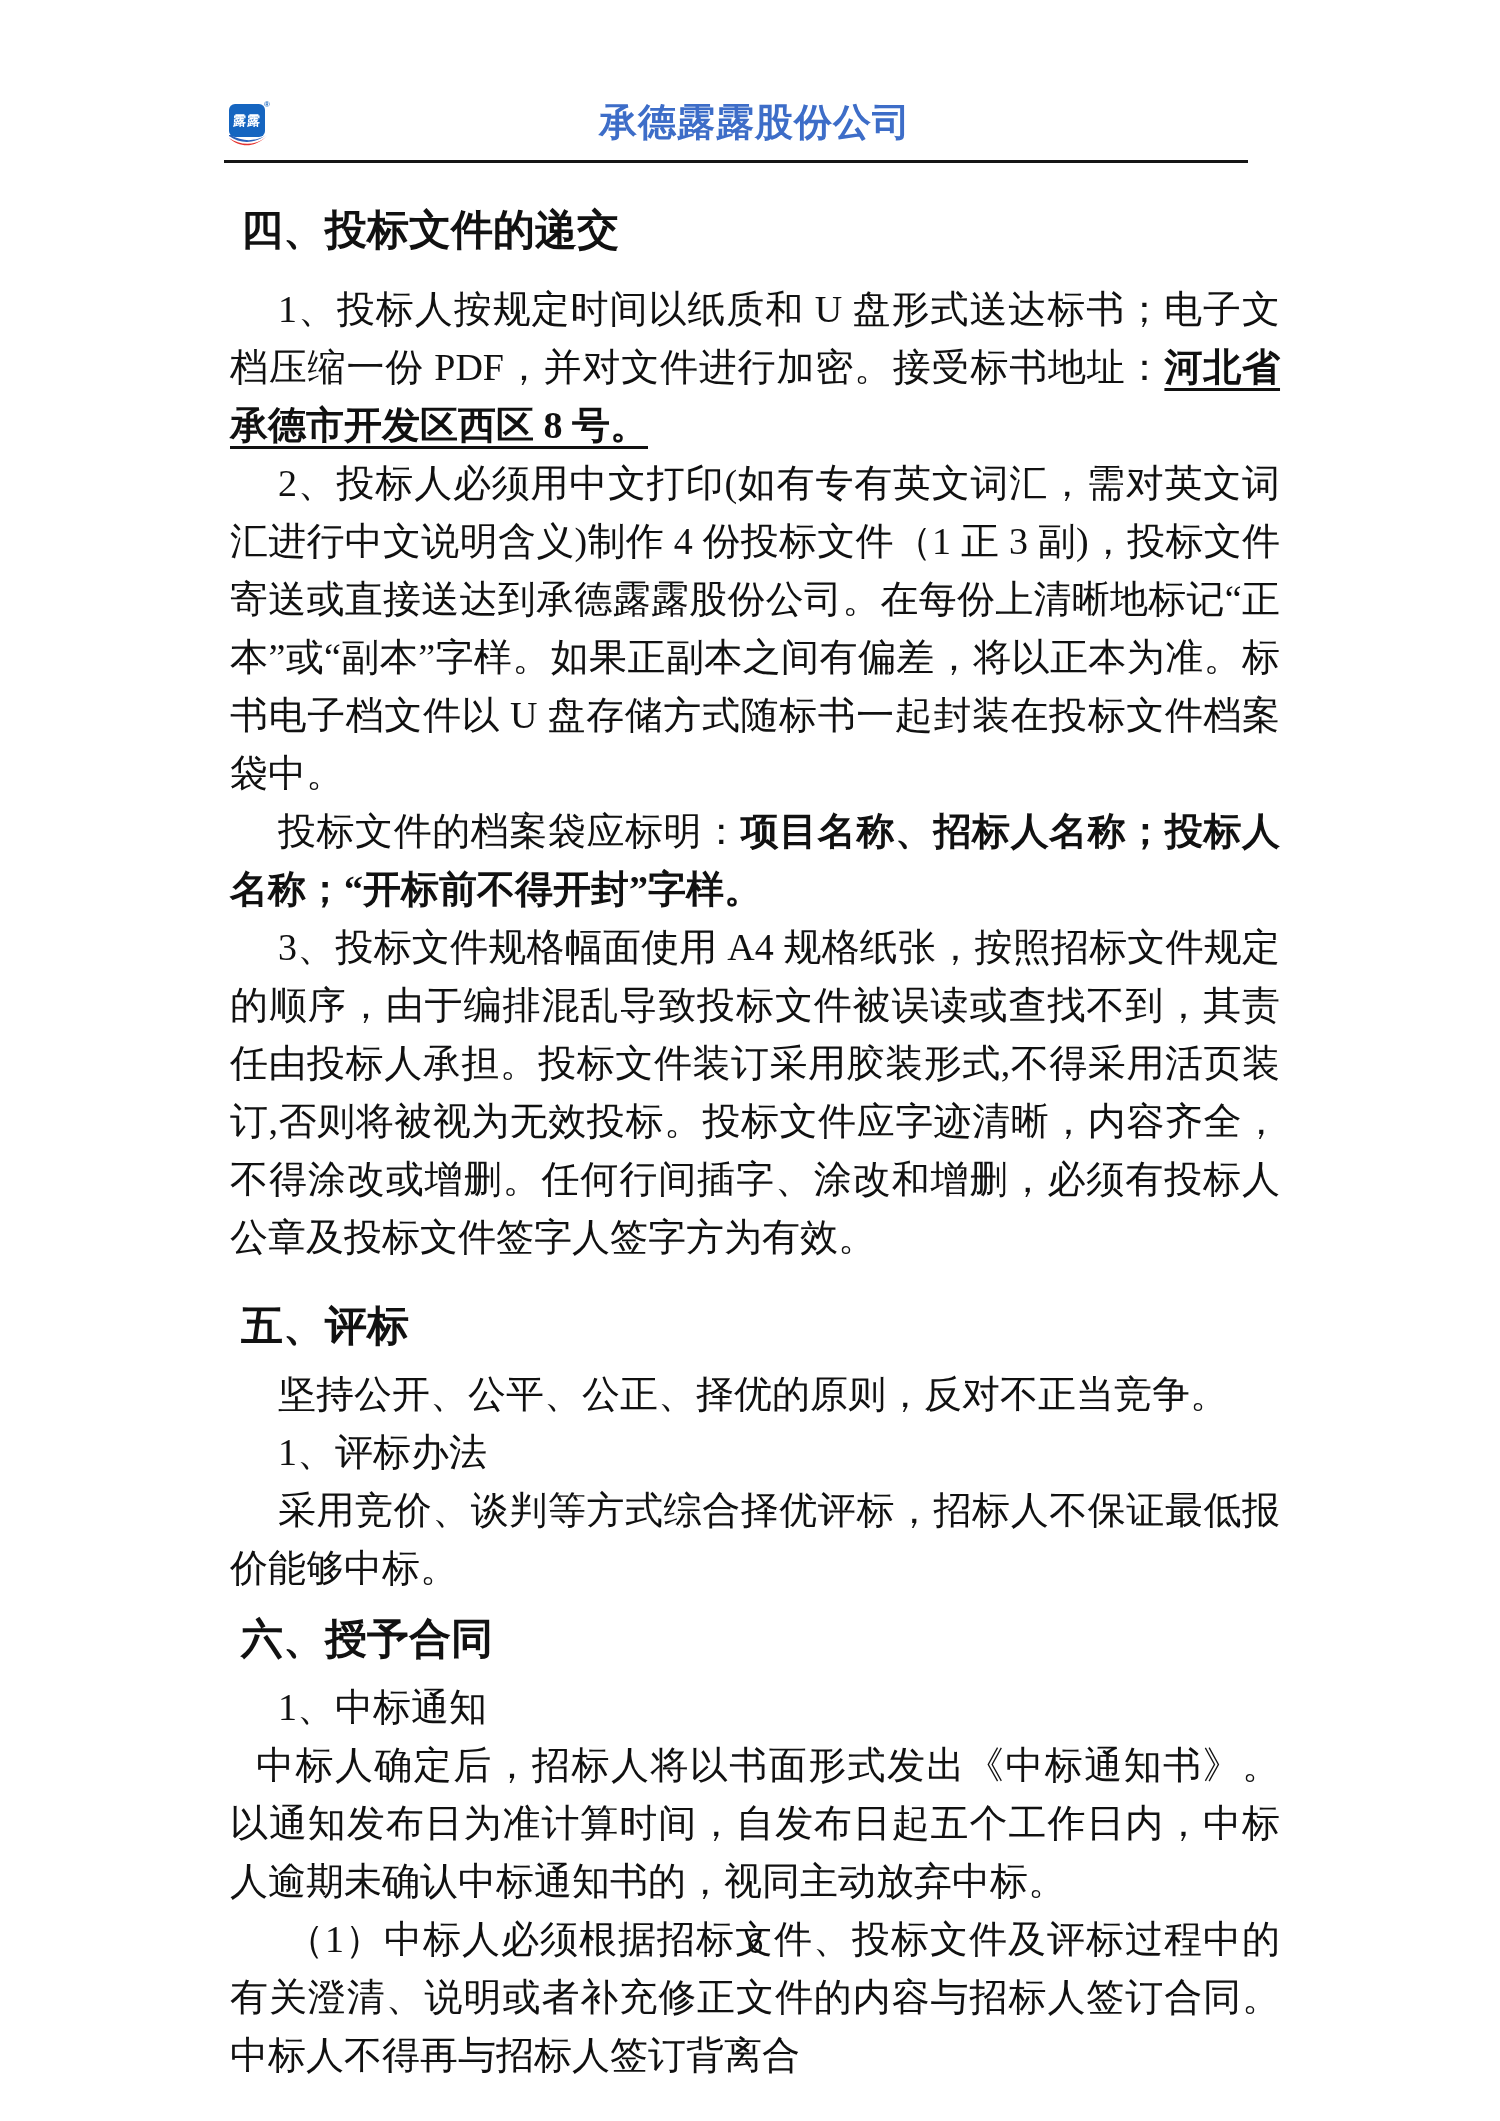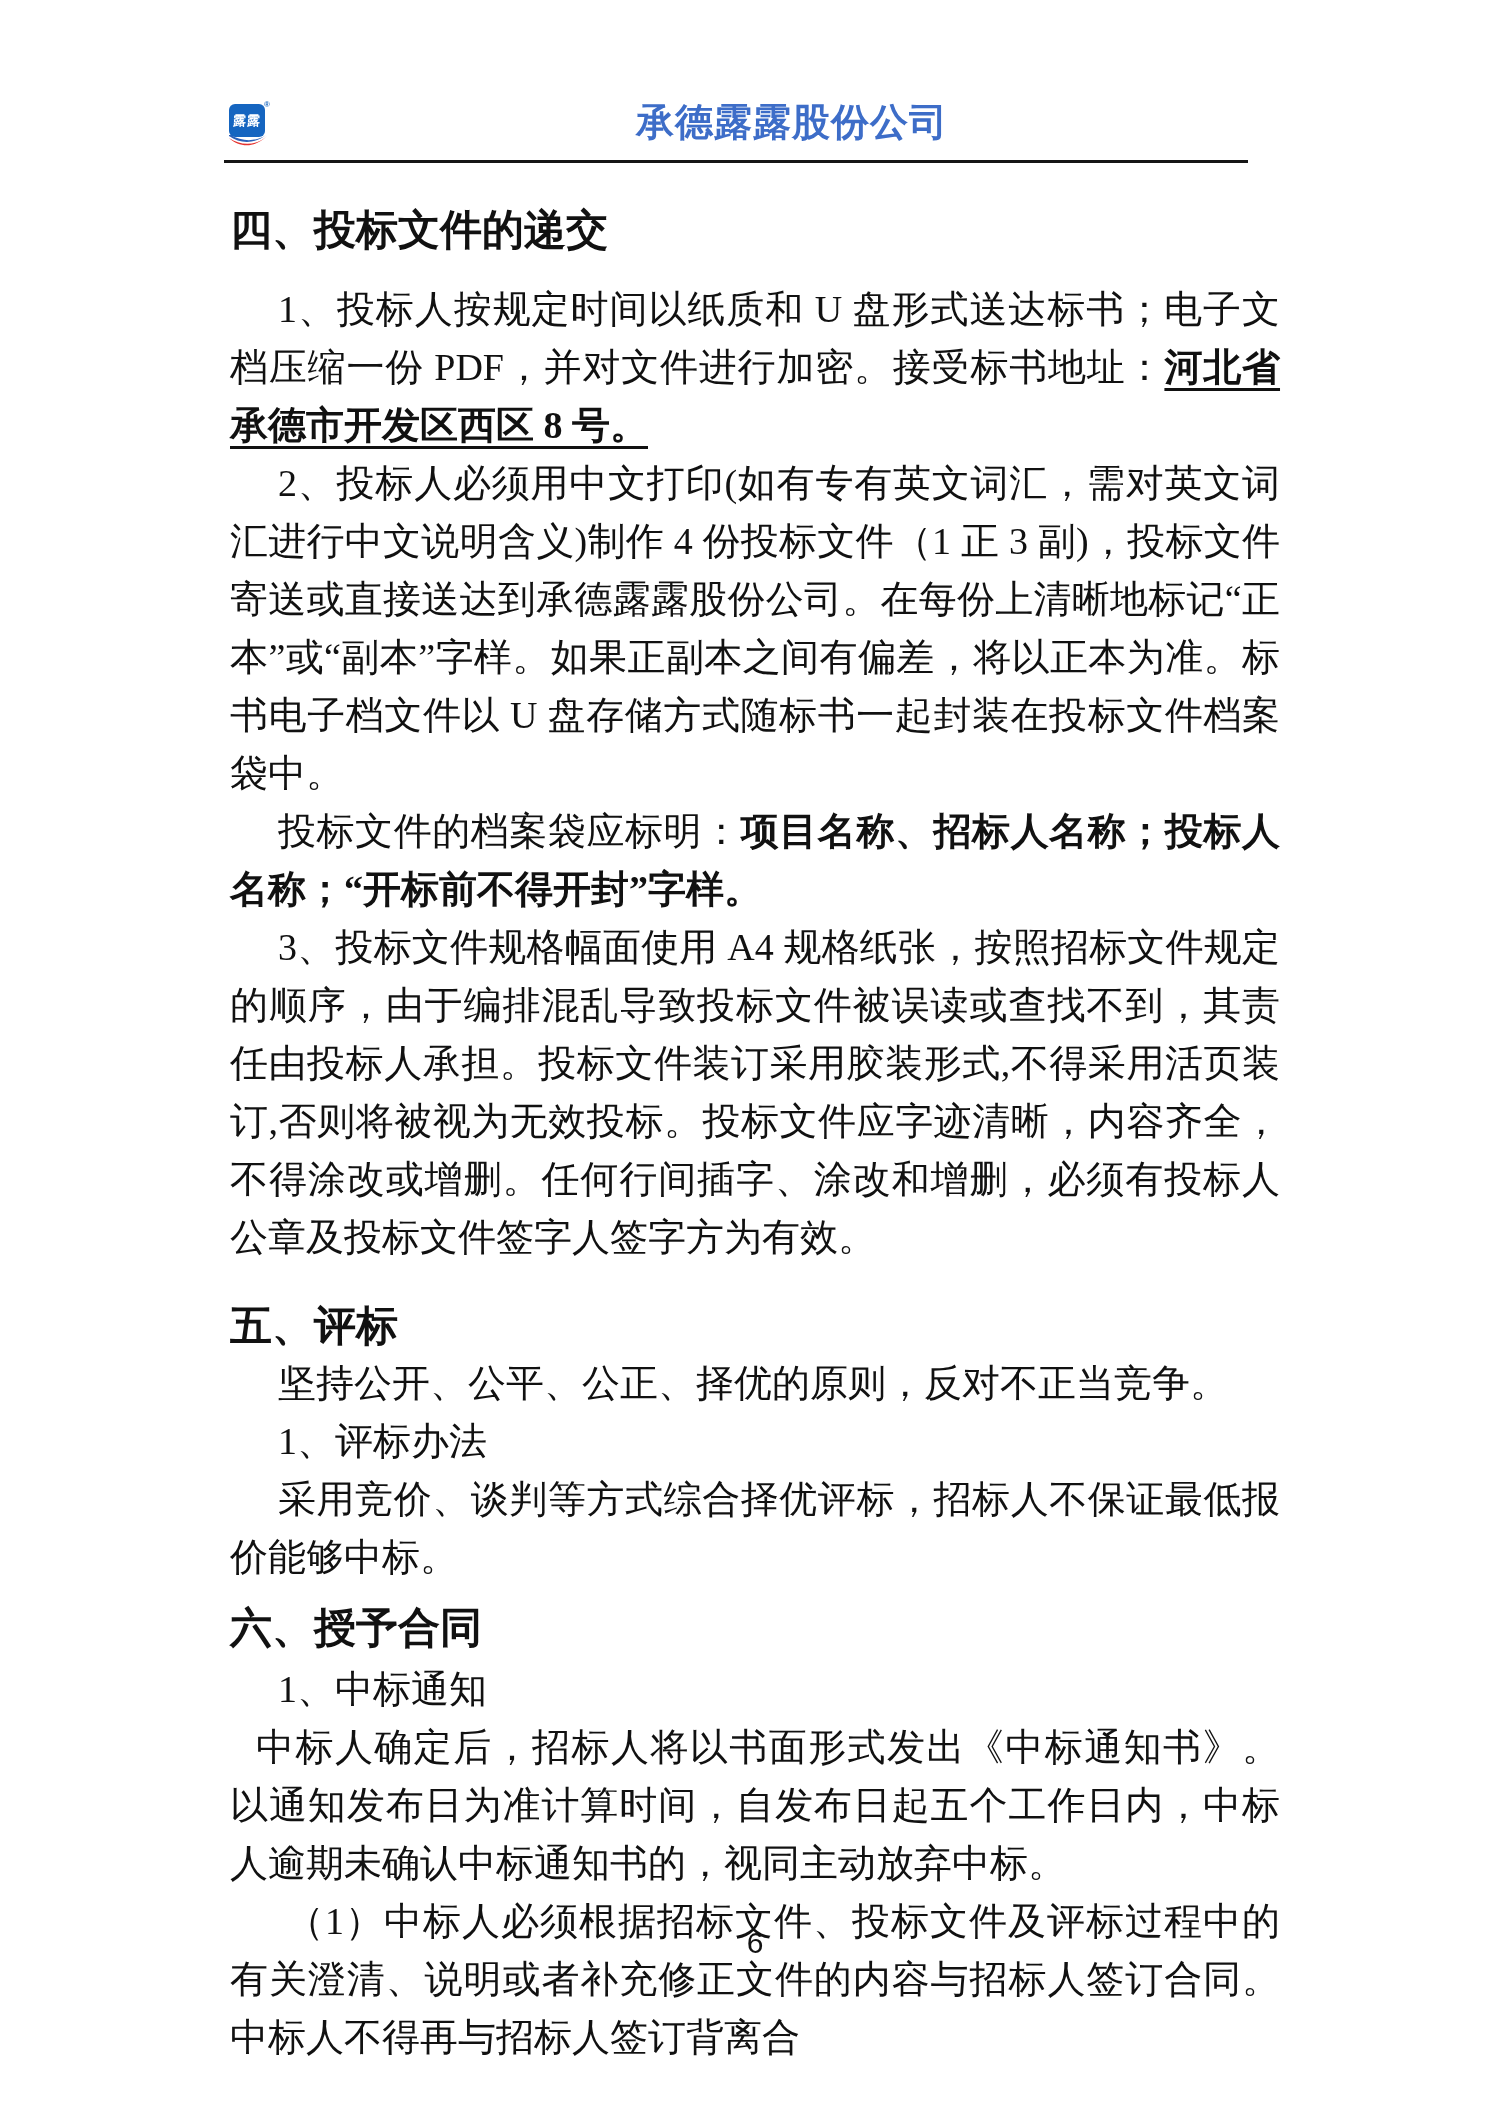--- a/index.html
+++ b/index.html
@@ -21,27 +21,27 @@
   }
   .logo-reg{
     position:absolute;top:-4px;right:-6px;font-size:8px;font-weight:bold;
     font-family:"Liberation Sans","DejaVu Sans",sans-serif;
   }
   .logo-swoosh{position:absolute;left:-1px;top:31px;}
   .company-title{
     position:absolute;left:230px;top:100px;width:1050px;
     text-align:center;
     font-family:"Liberation Sans","DejaVu Sans",sans-serif;
-    font-weight:bold;font-size:38px;line-height:44px;letter-spacing:1px;padding-left:37px;
+    font-weight:bold;font-size:38px;line-height:44px;letter-spacing:1px;
   }
   .header-rule{position:absolute;left:224px;top:160px;width:1024px;height:3px;}
   
   .content{position:absolute;left:230px;top:0;width:1050px;}
   .sec-heading{
-    font-size:42px;line-height:56px;font-weight:bold;margin:0;color:#111;
+    font-size:42px;line-height:56px;font-weight:bold;margin:11px;color:#111;
   }
   .h4{margin-top:202px;}
   .h5{margin-top:32px;}
   .h6{margin-top:14px;}
   .sec-body{margin:0;}
   .sb4{margin-top:22px;}
   .sb5{margin-top:0;}
   .sb6{margin-top:4px;}
   .content p{
     margin:0;

